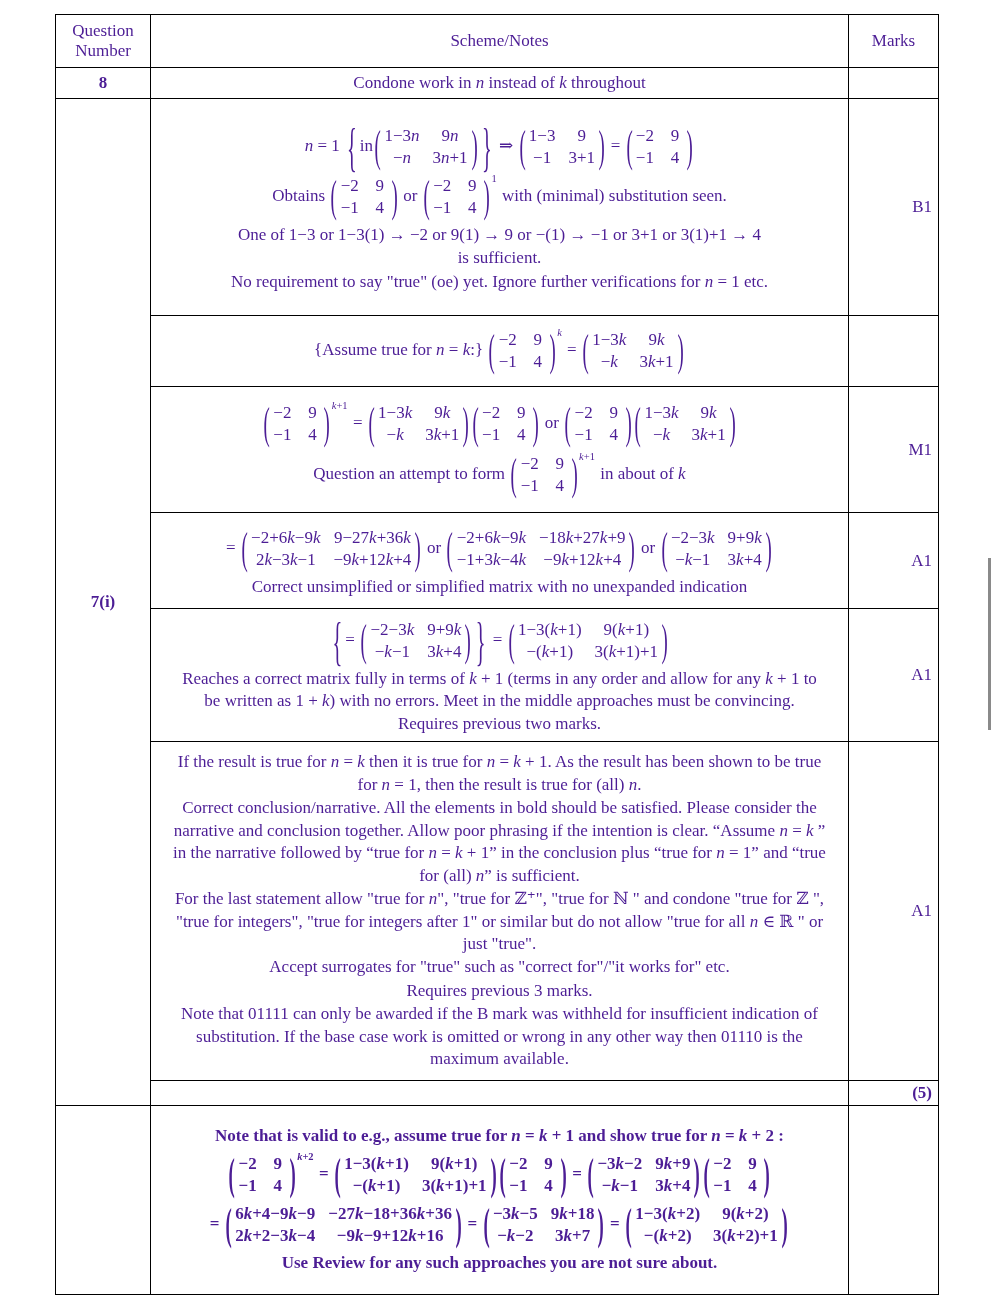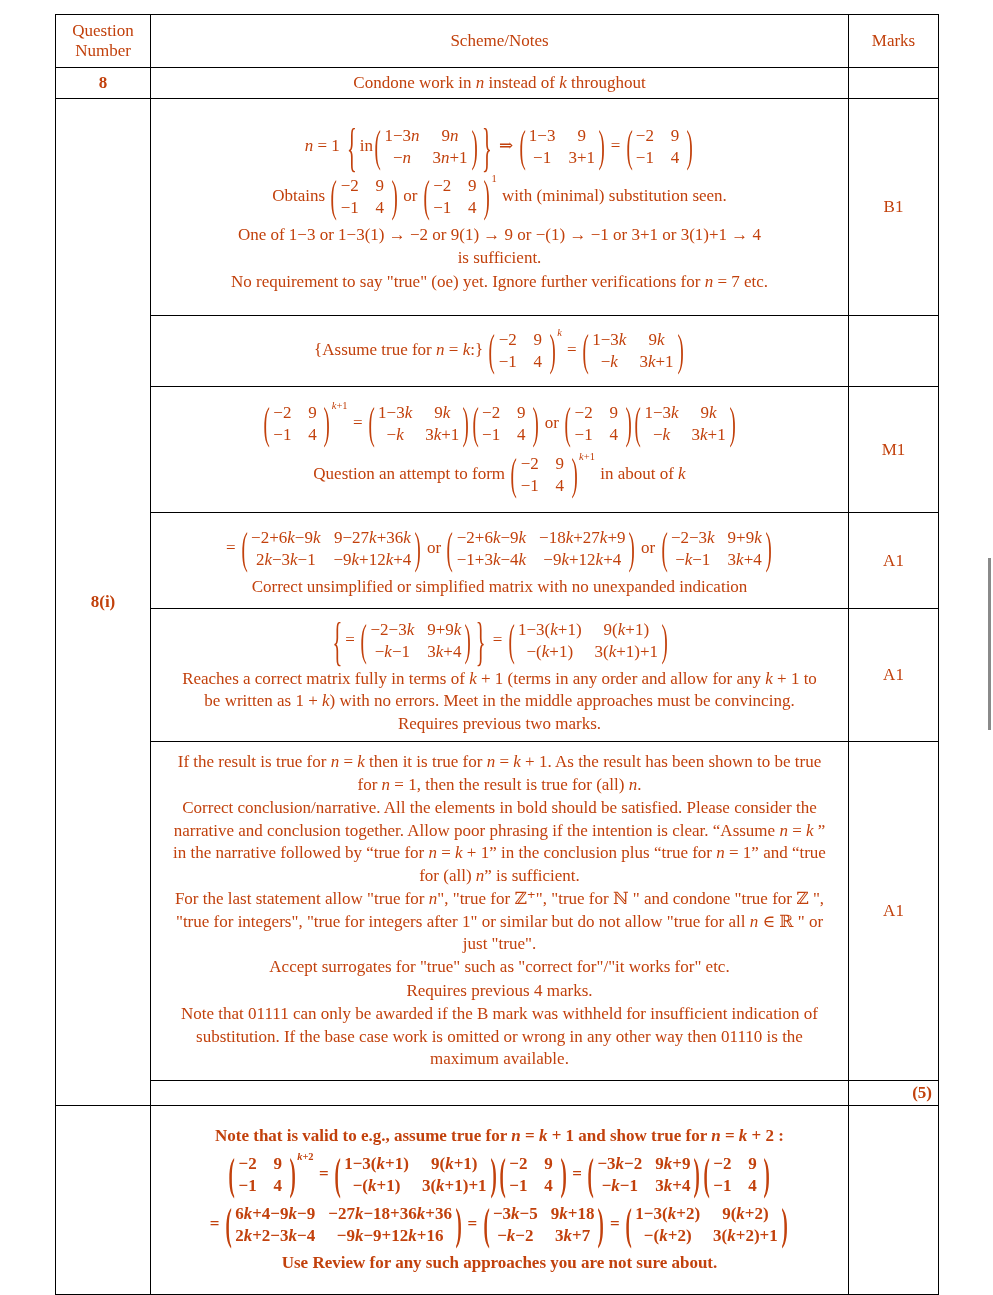--- a/index.html
+++ b/index.html
@@ -1,25 +1,25 @@
 <!DOCTYPE html>
 <html><head>
 <meta charset="utf-8">
 <style>
   html,body{margin:0;padding:0;background:#ffffff;}
   .page{position:relative;width:993px;height:1295px;background:#fff;overflow:hidden;
-        font-family:"Liberation Serif","DejaVu Serif",serif;font-size:17px;color:#c2410c;}
+        font-family:"Liberation Serif","DejaVu Serif",serif;font-size:17px;color:#4c1d95;}
   table.ms{border-collapse:collapse;table-layout:fixed;width:883px;margin:14px 0 0 55px;}
   table.ms td{border:1.5px solid #000;padding:2px 6px;vertical-align:middle;}
   col.c-q{width:95px;} col.c-s{width:698px;} col.c-m{width:90px;}
   td.hcell{text-align:center;height:48px;}
   td.qcell{text-align:center;font-weight:bold;}
   td.qtop{vertical-align:top;padding-top:6px;}
   td.scheme{padding:3px 8px;}
-  td.marks{text-align:center;}
+  td.marks{text-align:right;}
   td.marks-total{text-align:right;font-weight:bold;padding-right:5px;height:14px;}
   .line{text-align:center;line-height:1.32;margin:1px 16px;}
   .line.math{margin:4px 0;}
   .seg.it{font-style:italic;}
   .seg.bd{font-weight:normal;}
   .seg i, .mxc i, .msup i{font-style:italic;}
   
   .mx{display:inline-flex;align-items:center;vertical-align:middle;margin:1px 1px;}
   .mxg{display:inline-grid;grid-template-columns:auto auto;column-gap:13px;row-gap:0;
        justify-items:center;align-items:center;padding:0 3px;line-height:1.3;}
@@ -50,21 +50,21 @@
       <td class="hcell">Marks</td>
     </tr>
     <tr>
       <td class="qcell h-condone">8</td>
       <td class="scheme">
             <div class="line"><span class="seg">Condone work in </span><span class="seg it">n</span><span class="seg"> instead of </span><span class="seg it">k</span><span class="seg"> throughout</span></div>
           </td>
       <td class="marks"></td>
     </tr>
     <tr>
-      <td class="qcell qtop" rowspan="7">8(i)</td>
+      <td class="qcell qtop" rowspan="7">7(i)</td>
       <td class="scheme h-b1">
             <div class="line math"><span class="seg"><i>n</i></span><span class="seg"> = 1 </span><span class="brace">{</span><span class="seg">in</span><span class="mx">
                 <span class="bp">(</span>
                 <span class="mxg">
                   <span class="mxc">1−3<i>n</i></span>
                   <span class="mxc">9<i>n</i></span>
                   <span class="mxc">−<i>n</i></span>
                   <span class="mxc">3<i>n</i>+1</span>
                 </span>
                 <span class="bp">)</span>
@@ -102,21 +102,21 @@
                   <span class="mxc">−2</span>
                   <span class="mxc">9</span>
                   <span class="mxc">−1</span>
                   <span class="mxc">4</span>
                 </span>
                 <span class="bp">)</span>
                 <span class="msup">1</span>
               </span><span class="seg"> with (minimal) substitution seen.</span></div>
             <div class="line"><span class="seg">One of 1−3 or 1−3(1) → −2 or 9(1) → 9 or −(1) → −1 or 3+1 or 3(1)+1 → 4</span></div>
             <div class="line"><span class="seg">is sufficient.</span></div>
-            <div class="line"><span class="seg">No requirement to say "true" (oe) yet. Ignore further verifications for </span><span class="seg"><i>n</i></span><span class="seg"> = 7 etc.</span></div>
+            <div class="line"><span class="seg">No requirement to say "true" (oe) yet. Ignore further verifications for </span><span class="seg"><i>n</i></span><span class="seg"> = 1 etc.</span></div>
           </td>
       <td class="marks">B1</td>
     </tr>
     <tr>
       <td class="scheme h-as">
             <div class="line math"><span class="seg">{Assume true for </span><span class="seg it">n</span><span class="seg"> = </span><span class="seg it">k</span><span class="seg">:} </span><span class="mx">
                 <span class="bp">(</span>
                 <span class="mxg">
                   <span class="mxc">−2</span>
                   <span class="mxc">9</span>
@@ -259,21 +259,21 @@
             <div class="line"><span class="seg">Reaches a correct matrix fully in terms of </span><span class="seg it">k</span><span class="seg"> + 1 (terms in any order and allow for any </span><span class="seg it">k</span><span class="seg"> + 1 to be written as 1 + </span><span class="seg it">k</span><span class="seg">) with no errors. Meet in the middle approaches must be convincing. Requires previous two marks.</span></div>
           </td>
       <td class="marks">A1</td>
     </tr>
     <tr>
       <td class="scheme h-a1c">
             <div class="line"><span class="seg">If the result is </span><span class="seg bd">true for </span><span class="seg bd it">n</span><span class="seg bd"> = </span><span class="seg bd it">k</span><span class="seg bd"> then</span><span class="seg"> it is </span><span class="seg bd">true for </span><span class="seg bd it">n</span><span class="seg bd"> = </span><span class="seg bd it">k</span><span class="seg bd"> + 1</span><span class="seg">. As the result has been shown to be </span><span class="seg bd">true for </span><span class="seg bd it">n</span><span class="seg bd"> = 1</span><span class="seg">, then the result is </span><span class="seg bd">true for</span><span class="seg"> (all) </span><span class="seg bd it">n</span><span class="seg">.</span></div>
             <div class="line"><span class="seg">Correct conclusion/narrative. All the elements in bold should be satisfied. Please consider the narrative and conclusion together. Allow poor phrasing if the intention is clear. “Assume </span><span class="seg"><i>n</i> = <i>k</i></span><span class="seg"> ” in the narrative followed by “true for </span><span class="seg"><i>n</i> = <i>k</i></span><span class="seg"> + 1” in the conclusion plus “true for </span><span class="seg it">n</span><span class="seg"> = 1” and “true for (all) </span><span class="seg it">n</span><span class="seg">” is sufficient.</span></div>
             <div class="line"><span class="seg">For the last statement allow "true for </span><span class="seg it">n</span><span class="seg">", "true for ℤ⁺", "true for ℕ " and condone "true for ℤ ", "true for integers", "true for integers after 1" or similar but do not allow "true for all </span><span class="seg it">n</span><span class="seg"> ∈ ℝ " or just "true".</span></div>
             <div class="line"><span class="seg">Accept surrogates for "true" such as "correct for"/"it works for" etc.</span></div>
-            <div class="line"><span class="seg">Requires previous 4 marks.</span></div>
+            <div class="line"><span class="seg">Requires previous 3 marks.</span></div>
             <div class="line"><span class="seg">Note that 01111 can only be awarded if the B mark was withheld for insufficient indication of substitution. If the base case work is omitted or wrong in any other way then 01110 is the maximum available.</span></div>
           </td>
       <td class="marks">A1</td>
     </tr>
     <tr>
       <td class="scheme"></td>
       <td class="marks-total">(5)</td>
     </tr>
     <tr>
       <td class="qcell"></td>

